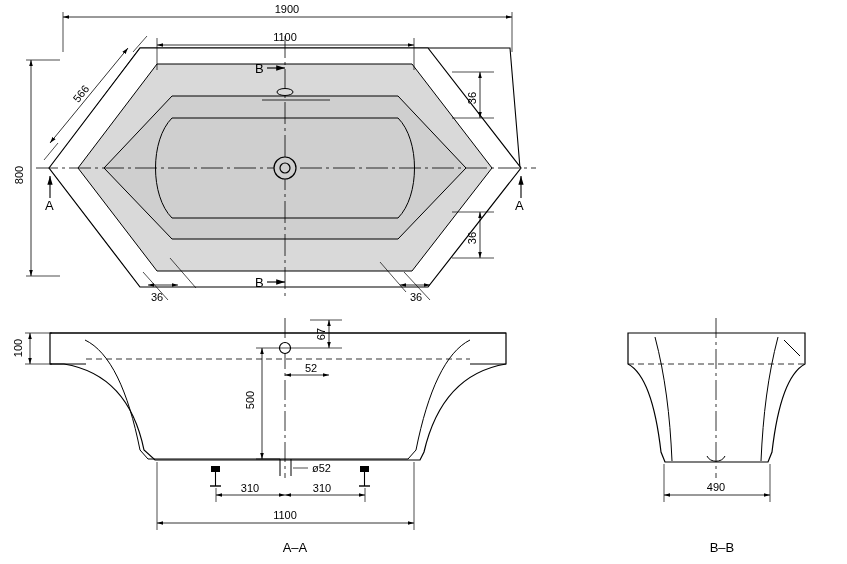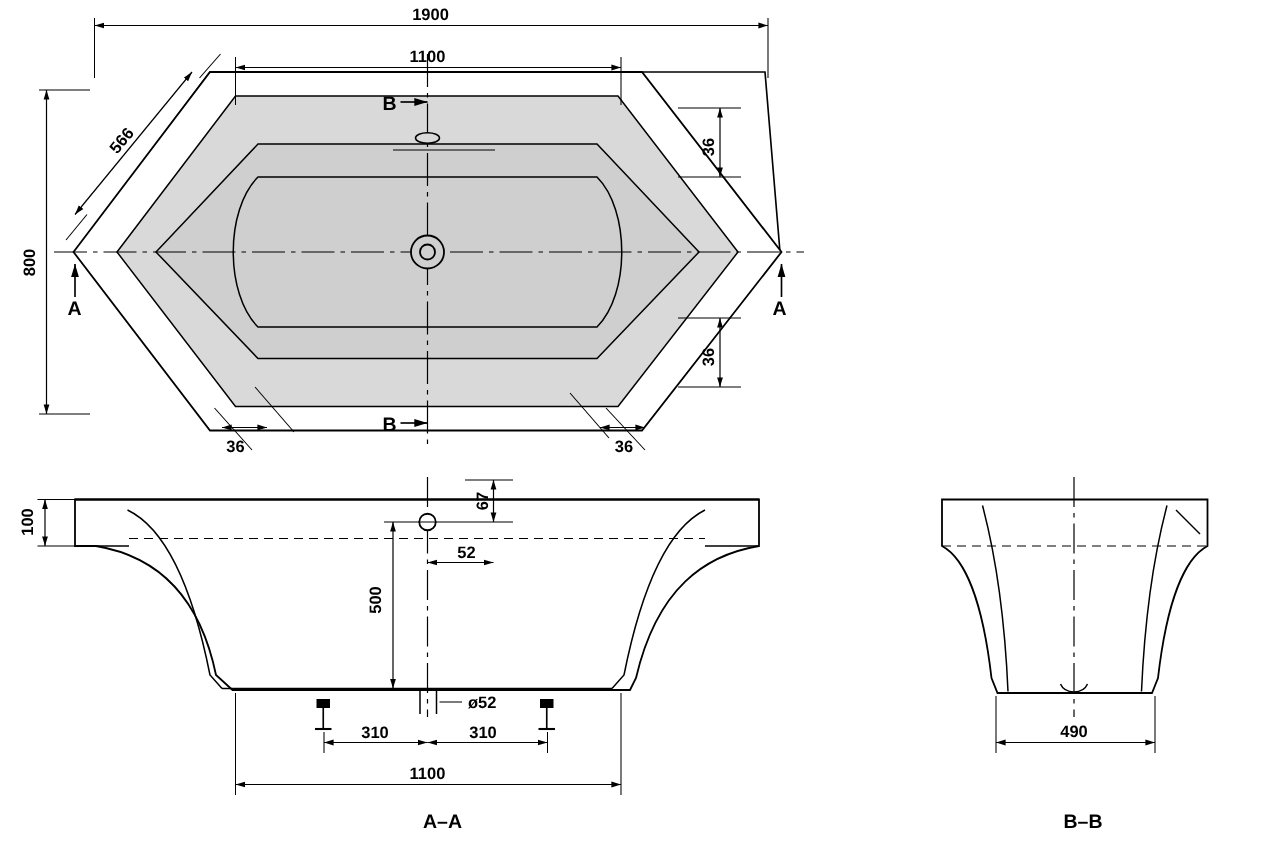--- a/index.html
+++ b/index.html
@@ -1,17 +1,17 @@
 <!DOCTYPE html>
 <html><head>
 <meta charset="utf-8">
 <style>
   html,body{margin:0;padding:0;background:#ffffff;}
   body{width:847px;height:564px;font-family:"Liberation Sans",sans-serif;color:#000;}
-  #stage{position:relative;width:847px;height:564px;overflow:hidden;font-weight:bold;}
+  #stage{position:relative;width:847px;height:564px;overflow:hidden;}
   svg{display:block;}
   .dimtext{font-family:"Liberation Sans",sans-serif;font-size:11px;fill:#000;}
   .viewlabel{font-family:"Liberation Sans",sans-serif;font-size:13px;fill:#000;}
 </style>
 </head>
 <body>
 
 <div id="stage">
 
   <svg width="847" height="564" viewBox="0 0 847 564">

